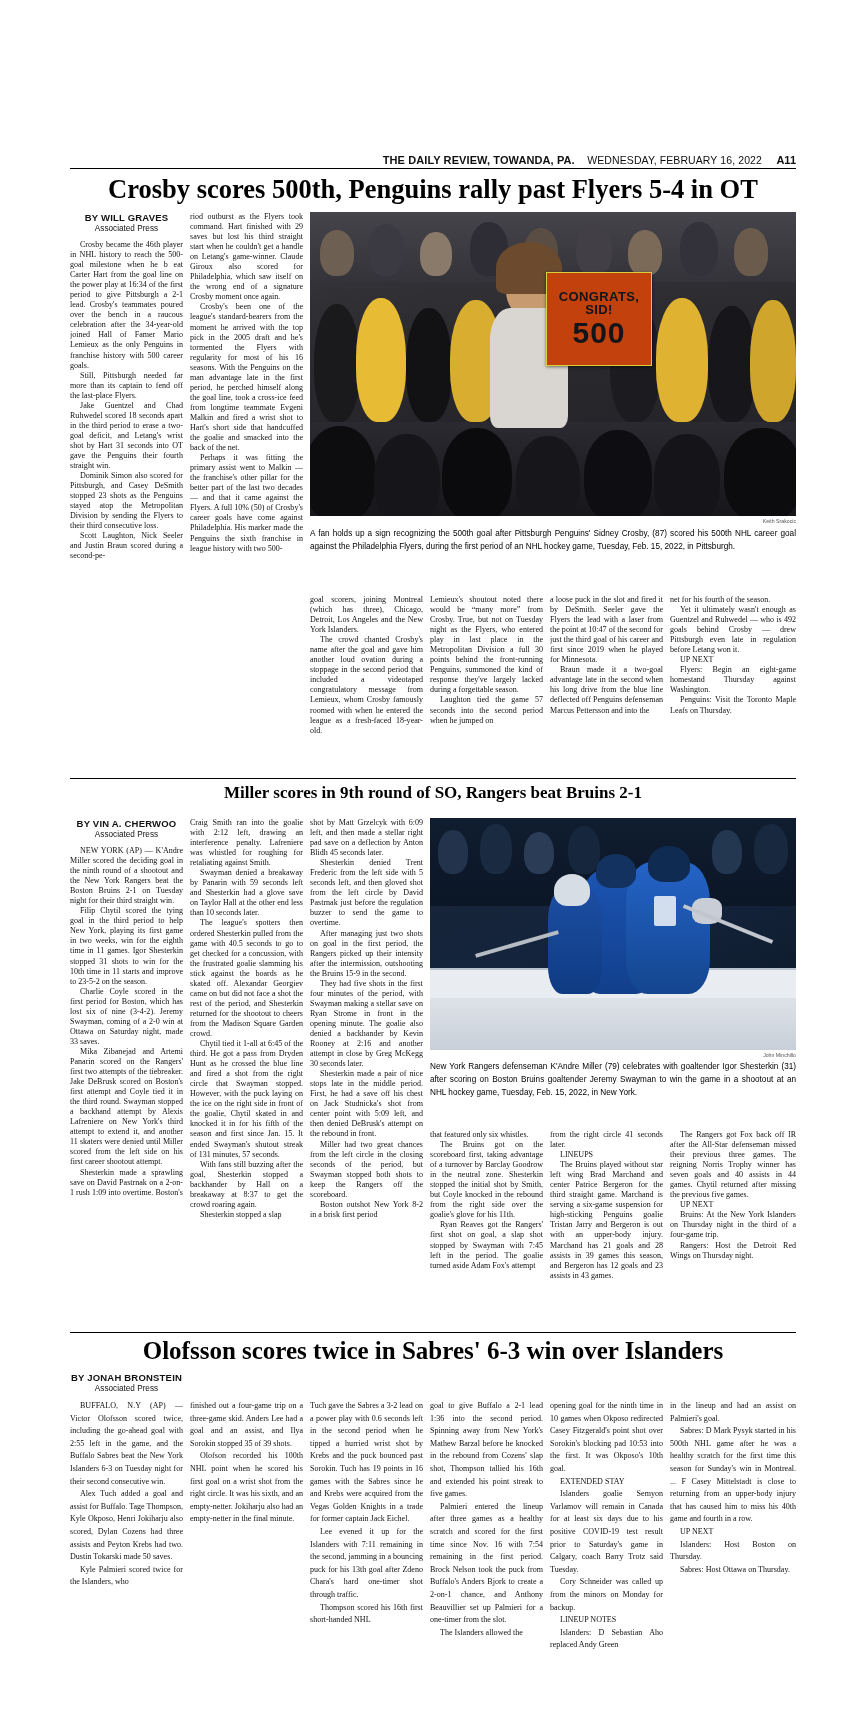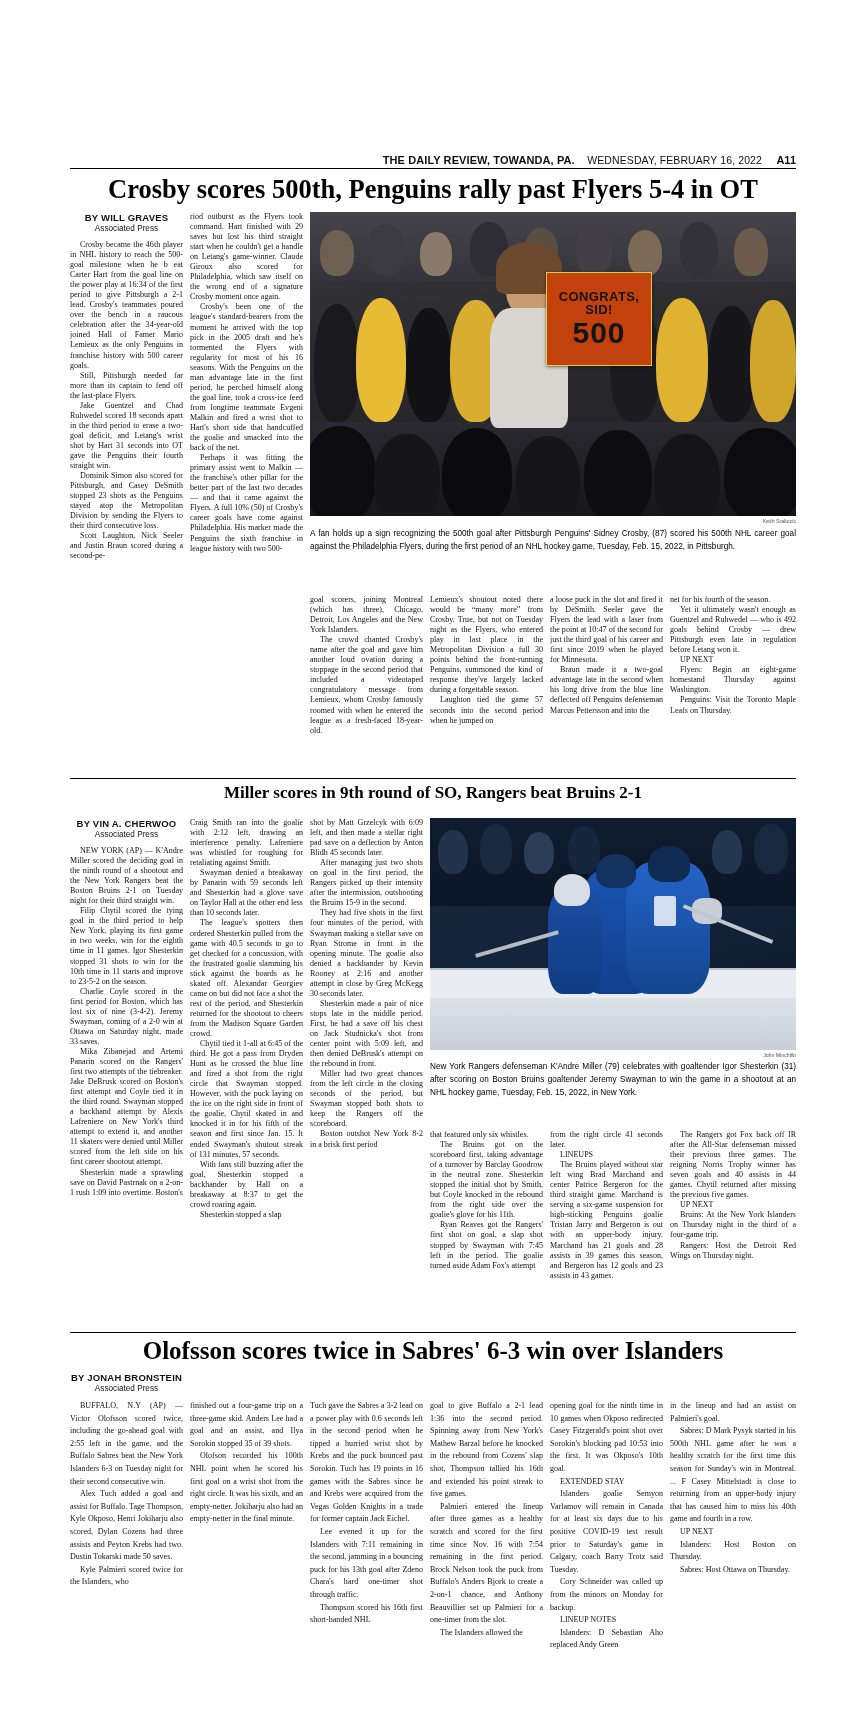--- a/index.html
+++ b/index.html
@@ -264,20 +264,21 @@
       <p class="noind">Craig Smith ran into the goalie with 2:12 left, drawing an interference penalty. Lafreniere was whistled for roughing for retaliating against Smith.</p>
       <p>Swayman denied a breakaway by Panarin with 59 seconds left and Shesterkin had a glove save on Taylor Hall at the other end less than 10 seconds later.</p>
       <p>The league's spotters then ordered Shesterkin pulled from the game with 40.5 seconds to go to get checked for a concussion, with the frustrated goalie slamming his stick against the boards as he skated off. Alexandar Georgiev came on but did not face a shot the rest of the period, and Shesterkin returned for the shootout to cheers from the Madison Square Garden crowd.</p>
       <p>Chytil tied it 1-all at 6:45 of the third. He got a pass from Dryden Hunt as he crossed the blue line and fired a shot from the right circle that Swayman stopped. However, with the puck laying on the ice on the right side in front of the goalie, Chytil skated in and knocked it in for his fifth of the season and first since Jan. 15. It ended Swayman's shutout streak of 131 minutes, 57 seconds.</p>
       <p>With fans still buzzing after the goal, Shesterkin stopped a backhander by Hall on a breakaway at 8:37 to get the crowd roaring again.</p>
       <p>Shesterkin stopped a slap</p>
     </div>
 
     <div class="col" style="top:818px; left:240px; width:113px; height:498px;">
       <p class="noind">shot by Matt Grzelcyk with 6:09 left, and then made a stellar right pad save on a deflection by Anton Blidh 45 seconds later.</p>
+      <p>Shesterkin denied Trent Frederic from the left side with 5 seconds left, and then gloved shot from the left circle by David Pastrnak just before the regulation buzzer to send the game to overtime.</p>
       <p>After managing just two shots on goal in the first period, the Rangers picked up their intensity after the intermission, outshooting the Bruins 15-9 in the second.</p>
       <p>They had five shots in the first four minutes of the period, with Swayman making a stellar save on Ryan Strome in front in the opening minute. The goalie also denied a backhander by Kevin Rooney at 2:16 and another attempt in close by Greg McKegg 30 seconds later.</p>
       <p>Shesterkin made a pair of nice stops late in the middle period. First, he had a save off his chest on Jack Studnicka's shot from center point with 5:09 left, and then denied DeBrusk's attempt on the rebound in front.</p>
       <p>Miller had two great chances from the left circle in the closing seconds of the period, but Swayman stopped both shots to keep the Rangers off the scoreboard.</p>
       <p>Boston outshot New York 8-2 in a brisk first period</p>
     </div>
 
     <div class="photo" style="top:818px; left:360px; width:366px; height:232px;">
       <div class="p2-bg"></div>
       <div class="p1-band" style="top:0; height:88px; background:linear-gradient(180deg,#101d30,#0b1626);"></div>

